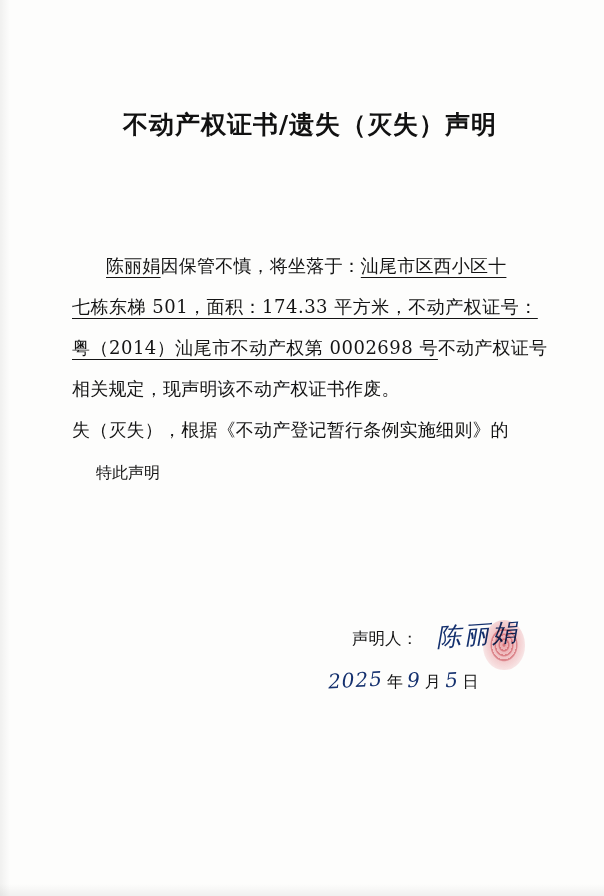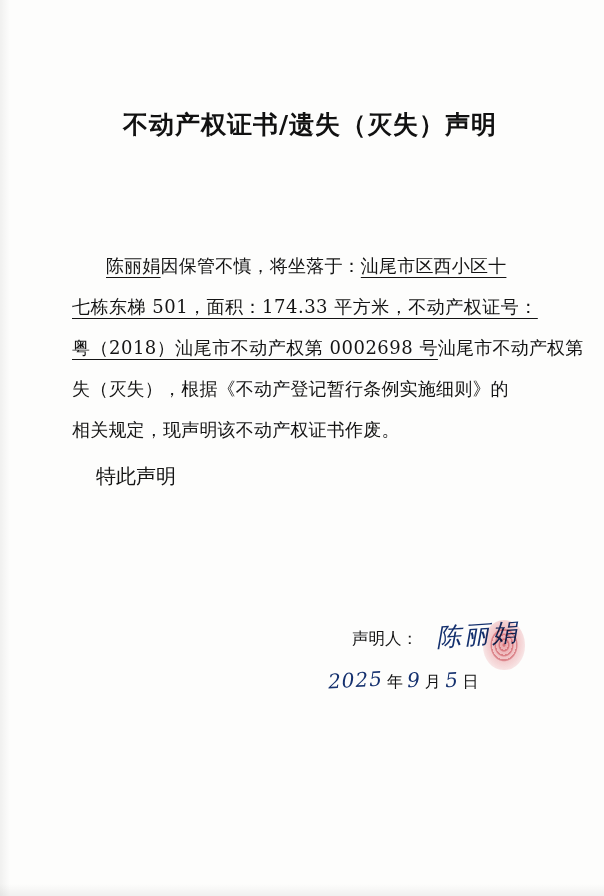--- a/index.html
+++ b/index.html
@@ -64,21 +64,21 @@
   }
   .num {
     font-family: "DejaVu Serif", "Liberation Serif", serif;
     letter-spacing: 0.5px;
   }
 
   .closing-line {
     position: absolute;
     top: 463px;
     left: 62px;
-    font-size: 20px;
+    font-size: 16px;
     color: #141414;
   }
   .closing-line .indent { width: 34px; }
 
   
   .sign-area {
     position: absolute;
     top: 618px;
     left: 340px;
     width: 240px;
@@ -174,27 +174,27 @@
   <div class="doc-title">不动产权证书/遗失（灭失）声明</div>
 
   <div class="body-block">
     <div class="para-line">
       <span class="indent"></span><span class="u">陈丽娟</span><span>因保管不慎，将坐落于：</span><span class="u">汕尾市区西小区十</span>
     </div>
     <div class="para-line">
       <span class="u num">七栋东梯 501，面积：174.33 平方米，不动产权证号：</span>
     </div>
     <div class="para-line">
-      <span class="u num">粤（2018）汕尾市不动产权第 0002698 号</span><span>汕尾市不动产权第</span>
+      <span class="u num">粤（2014）汕尾市不动产权第 0002698 号</span><span>不动产权证号</span>
+    </div>
+    <div class="para-line">
+      <span>相关规定，现声明该不动产权证书作废。</span>
     </div>
     <div class="para-line">
       <span>失（灭失），根据《不动产登记暂行条例实施细则》的</span>
-    </div>
-    <div class="para-line">
-      <span>相关规定，现声明该不动产权证书作废。</span>
     </div>
   </div>
 
   <div class="closing-line">
     <span class="indent"></span><span>特此声明</span>
   </div>
 
   <div class="sign-area">
     <div class="sign-row">
       <span class="sign-label">声明人：</span>

